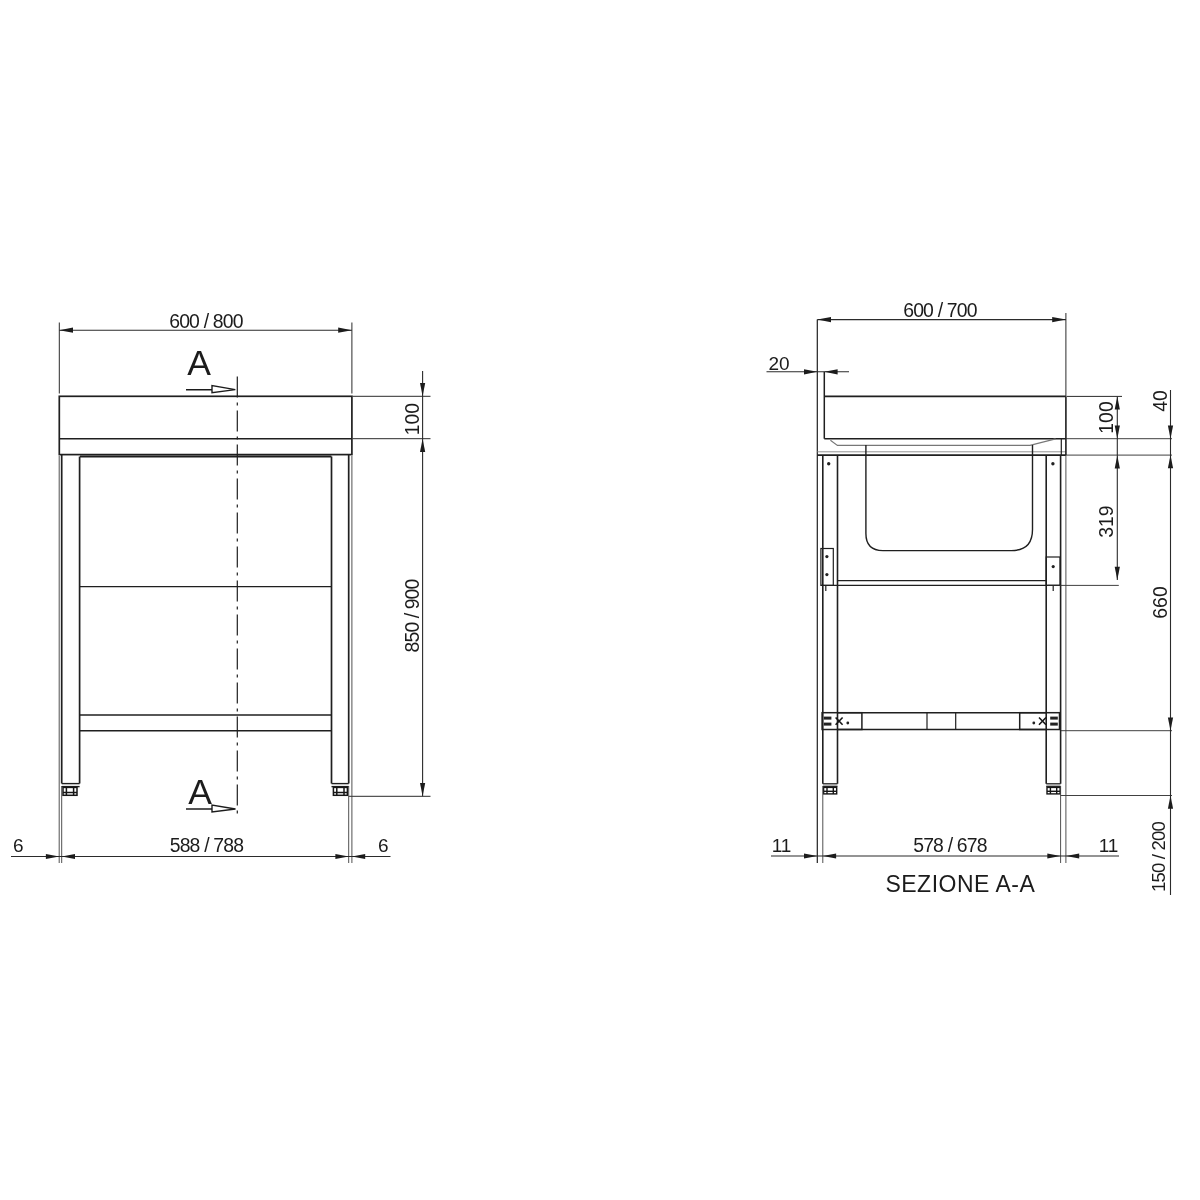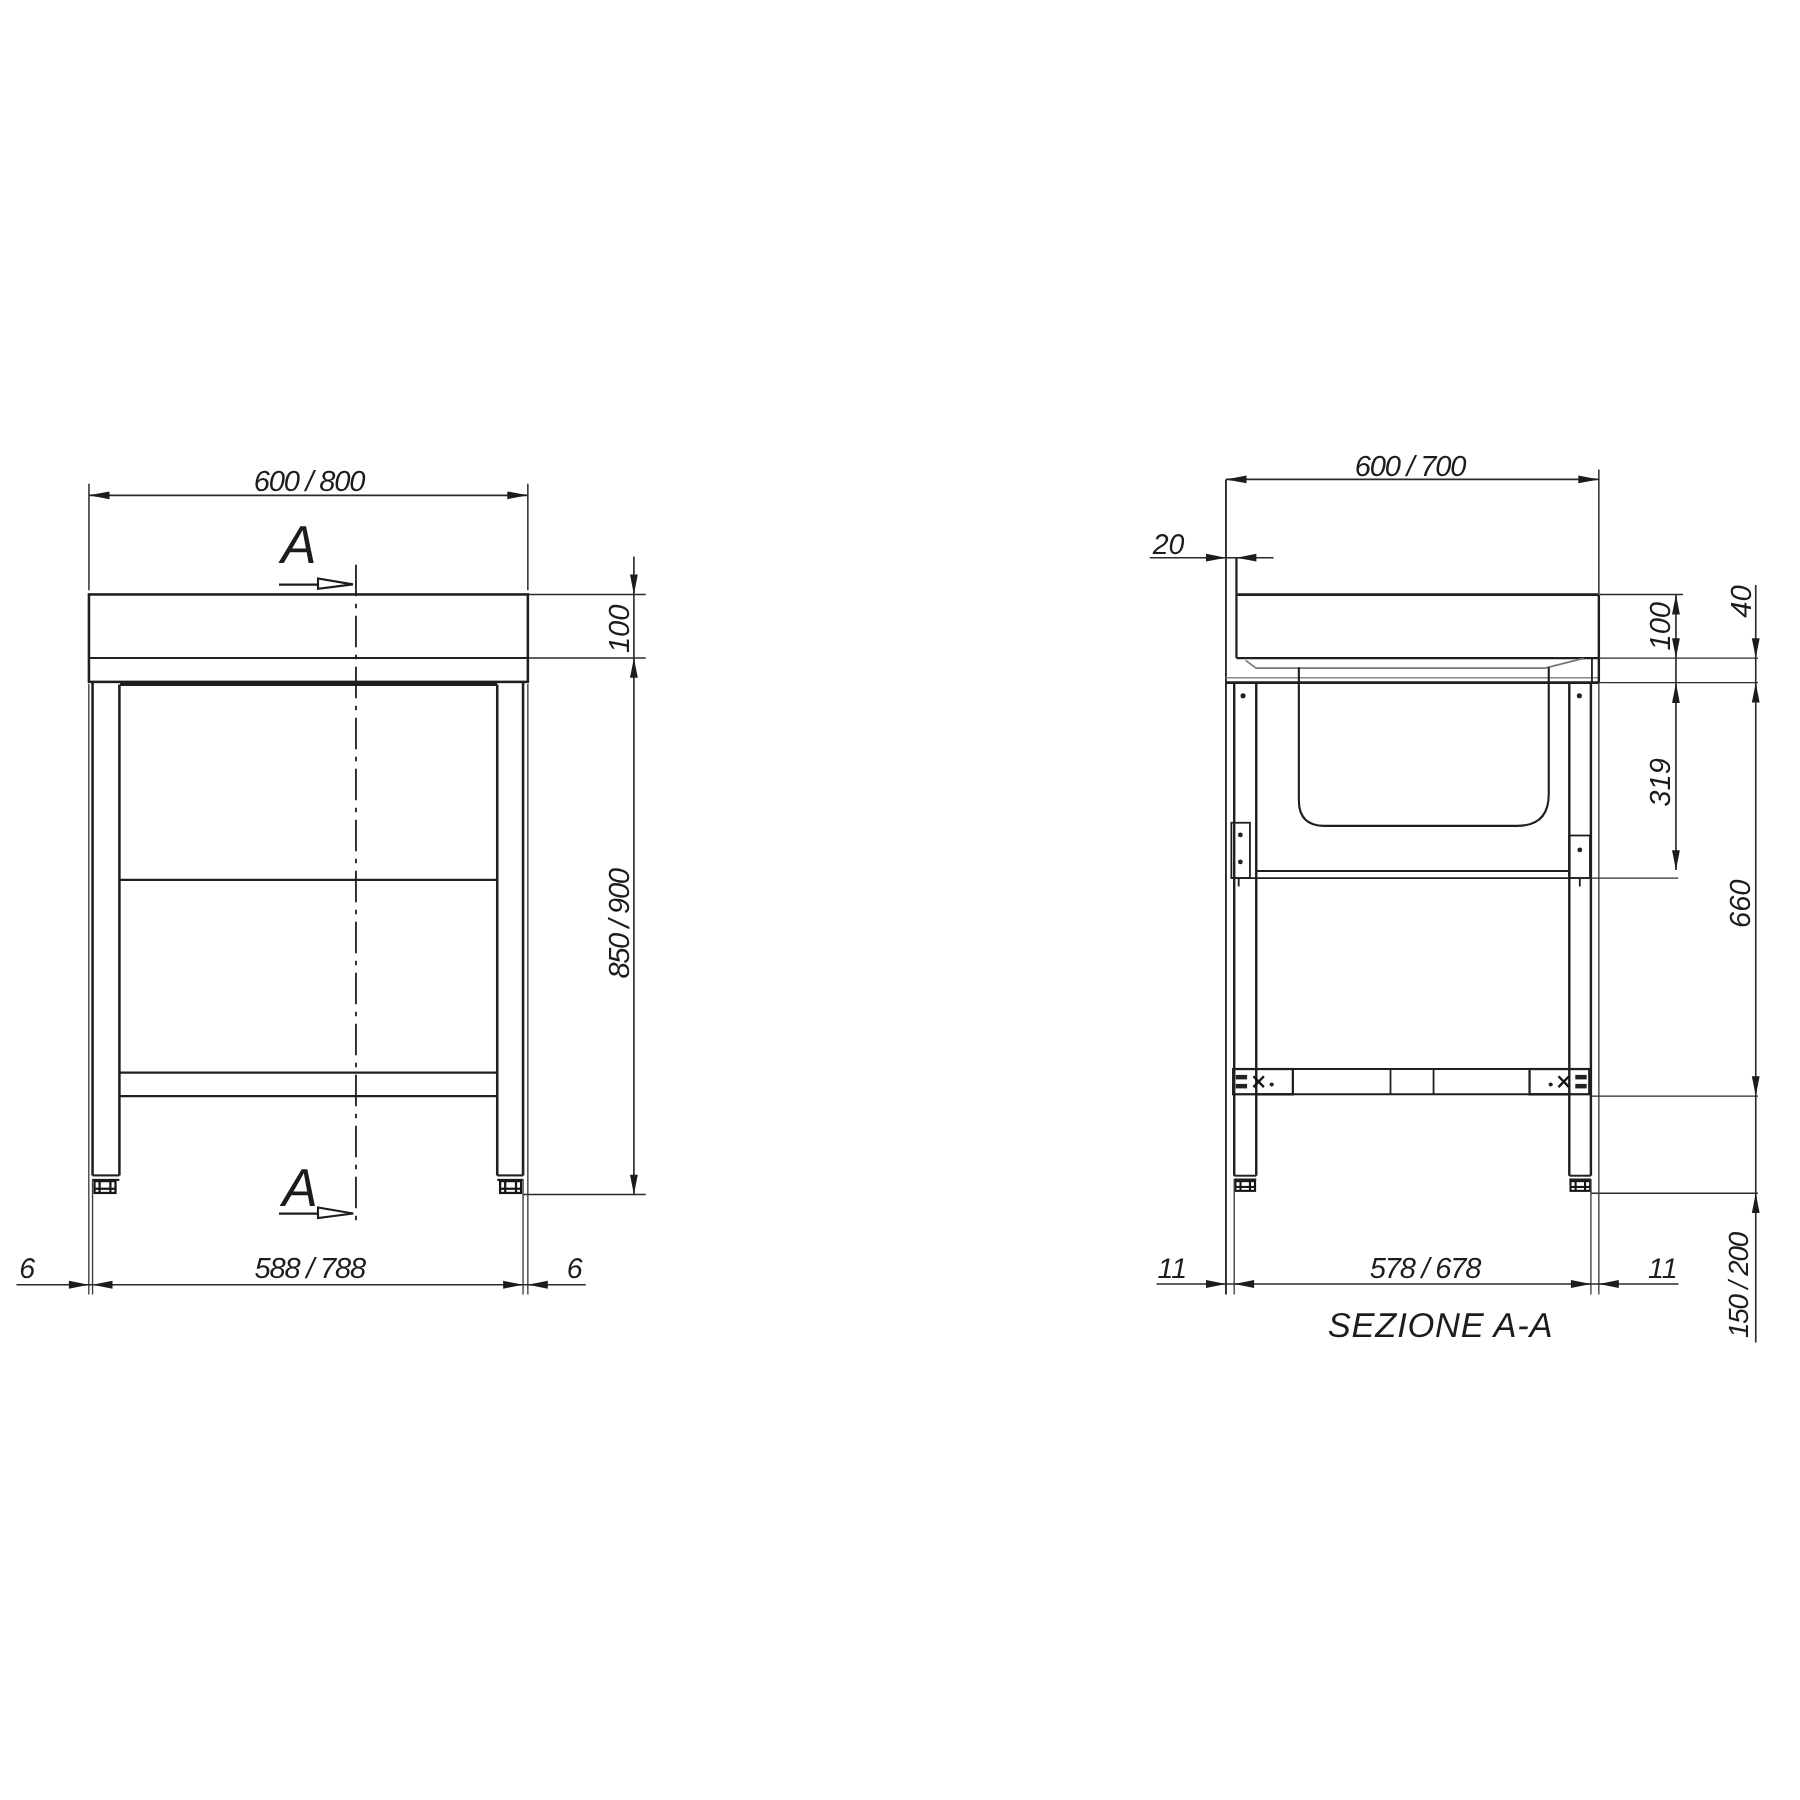--- a/index.html
+++ b/index.html
@@ -1,16 +1,16 @@
 <!DOCTYPE html>
 <html><head>
 <meta charset="utf-8">
 <style>
   html,body{margin:0;padding:0;background:#ffffff;}
-  .wrap{width:1200px;height:1200px;background:#fff;font-style:italic;}
+  .wrap{width:1200px;height:1200px;background:#fff;}
   text{font-family:"Liberation Sans",sans-serif;fill:#1c1c1c;}
 </style>
 </head>
 <body>
 <div class="wrap">
 <svg width="1200" height="1200" viewBox="0 0 1200 1200" xmlns="http://www.w3.org/2000/svg">
 <rect x="0" y="0" width="1200" height="1200" fill="#ffffff"></rect>
 
 <g stroke="#1f1f1f" fill="none" stroke-width="1.5">
 

